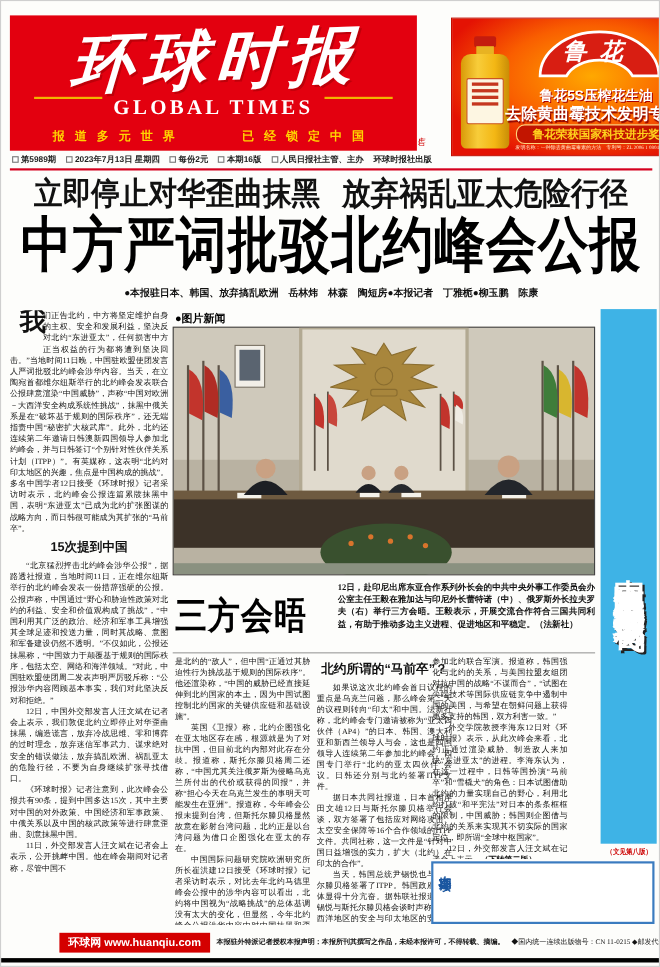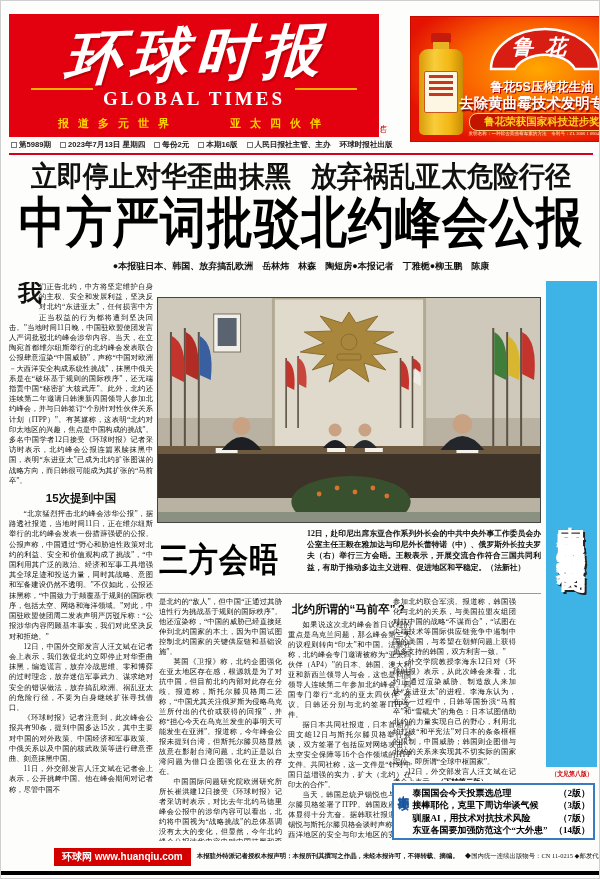--- a/index.html
+++ b/index.html
@@ -132,21 +132,21 @@
 
   <div class="masthead">
     <div class="title-cn">环球时报</div>
     <div class="title-en-row">
       <span class="rule"></span>
       <span class="title-en">GLOBAL TIMES</span>
       <span class="rule"></span>
     </div>
     <div class="slogan-row">
       <span>报道多元世界</span>
-      <span>亚太四伙伴</span>
+      <span>已经锁定中国</span>
     </div>
   </div>
 
   <div class="ad">
     <div class="bottle">
       <div class="cap"></div>
       <div class="neck"></div>
       <div class="body"></div>
       <div class="label">
           <i></i>
@@ -192,20 +192,21 @@
         <span class="ch">我</span>
       </span><span>们正告北约，中方将坚定维护自身的主权、安全和发展利益，坚决反对北约“东进亚太”，任何损害中方正当权益的行为都将遭到坚决回击。”当地时间11日晚，中国驻欧盟使团发言人严词批驳北约峰会涉华内容。当天，在立陶宛首都维尔纽斯举行的北约峰会发表联合公报肆意渲染“中国威胁”，声称“中国对欧洲－大西洋安全构成系统性挑战”，抹黑中俄关系是在“破坏基于规则的国际秩序”，还无端指责中国“秘密扩大核武库”。此外，北约还连续第二年邀请日韩澳新四国领导人参加北约峰会，并与日韩签订“个别针对性伙伴关系计划（ITPP）”。有英媒称，这表明“北约对印太地区的兴趣，焦点是中国构成的挑战”。多名中国学者12日接受《环球时报》记者采访时表示，北约峰会公报连篇累牍抹黑中国，表明“东进亚太”已成为北约扩张图谋的战略方向，而日韩很可能成为其扩张的“马前卒”。</span>
     </p>
     <div class="subhead">15次提到中国</div>
     <p>“北京猛烈抨击北约峰会涉华公报”，据路透社报道，当地时间11日，正在维尔纽斯举行的北约峰会发表一份措辞强硬的公报。公报声称，中国通过“野心和胁迫性政策对北约的利益、安全和价值观构成了挑战”，“中国利用其广泛的政治、经济和军事工具增强其全球足迹和投送力量，同时其战略、意图和军备建设仍然不透明。”不仅如此，公报还抹黑称，“中国致力于颠覆基于规则的国际秩序，包括太空、网络和海洋领域。”对此，中国驻欧盟使团周二发表声明严厉驳斥称：“公报涉华内容罔顾基本事实，我们对此坚决反对和拒绝。”</p>
     <p>12日，中国外交部发言人汪文斌在记者会上表示，我们敦促北约立即停止对华歪曲抹黑，编造谎言，放弃冷战思维、零和博弈的过时理念，放弃迷信军事武力、谋求绝对安全的错误做法，放弃搞乱欧洲、祸乱亚太的危险行径，不要为自身继续扩张寻找借口。</p>
     <p>《环球时报》记者注意到，此次峰会公报共有90条，提到中国多达15次，其中主要对中国的对外政策、中国经济和军事政策、中俄关系以及中国的核武政策等进行肆意歪曲、刻意抹黑中国。</p>
     <p>11日，外交部发言人汪文斌在记者会上表示，公开挑衅中国。他在峰会期间对记者称，尽管中国不</p>
   </div>
 
+  <div class="photo-label">●图片新闻</div>
   <div class="photo-frame">
     <svg viewBox="0 0 384 224" preserveAspectRatio="none">
       <rect width="384" height="224" fill="#cfc9bb"></rect>
       <rect y="120" width="384" height="104" fill="#b9b2a2"></rect>
       <rect x="116" width="152" height="152" fill="#e0dacd"></rect>
       <rect x="116" width="152" height="152" fill="none" stroke="#b2a992" stroke-width="3"></rect>
 
       <g fill="#a8863c" stroke="#8a6d2f" stroke-width="1">
         <path d="M192 14 l7 11 22 -7 -12 15 28 1 -20 11 24 9 -26 3 14 15 -22 -7 5 19 -20 -14 -20 14 5 -19 -22 7 14 -15 -26 -3 24 -9 -20 -11 28 -1 -12 -15 22 7 z"></path>
         <circle cx="192" cy="44" r="8"></circle>
@@ -300,38 +301,20 @@
     <p><span>12日，外交部发言人汪文斌在记者会上表示，</span><span class="turn-note">（下转第二版）</span></p>
   </div>
 
   <div class="sidebar">
     <div class="sidebar-text">中国液氧甲烷火箭全球成功首飞</div>
   </div>
   <div class="sidebar-note">（文见第八版）</div>
 
   <div class="index-box">
     <div class="index-label">本期导读</div>
-    <div class="index-items">
-      <div class="index-row">
-        <span>泰国国会今天投票选总理</span>
-        <span class="pg">（2版）</span>
-      </div>
-      <div class="index-row">
-        <span>接棒耶伦，克里下周访华谈气候</span>
-        <span class="pg">（3版）</span>
-      </div>
-      <div class="index-row">
-        <span>驯服AI，用技术对抗技术风险</span>
-        <span class="pg">（7版）</span>
-      </div>
-      <div class="index-row">
-        <span>东亚各国要加强防范这个“大外患”</span>
-        <span class="pg">（14版）</span>
-      </div>
-    </div>
   </div>
 
   <div class="footer">
     <span class="footer-site">环球网 www.huanqiu.com</span>
     <span class="footer-disclaimer">本报驻外特派记者授权本报声明：本报所刊其撰写之作品，未经本报许可，不得转载、摘编。</span>
     <span class="footer-issn">◆国内统一连续出版物号：CN 11-0215 ◆邮发代号1-180</span>
   </div>
   <div class="bottom-rule"></div>
 
 </div>

